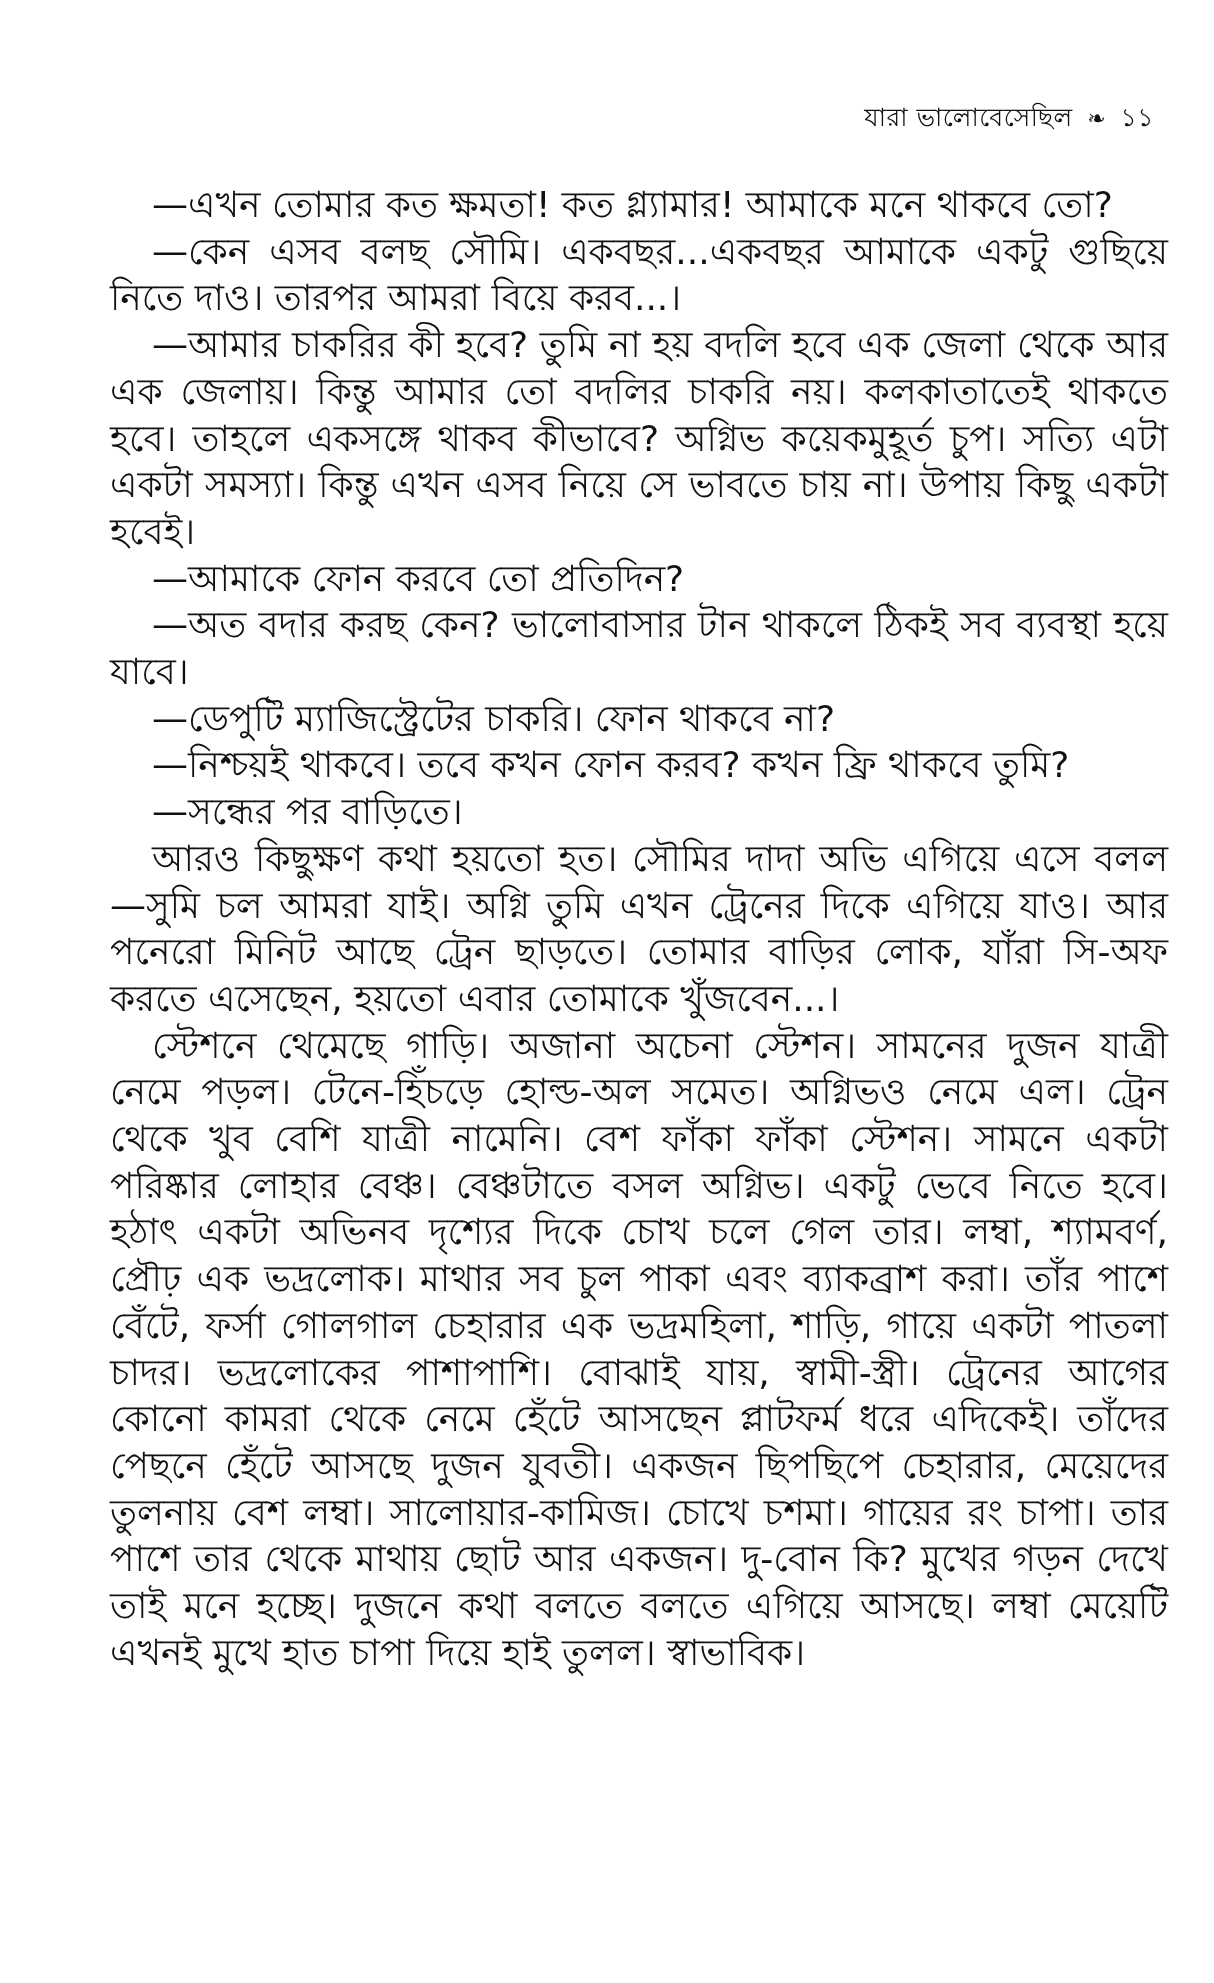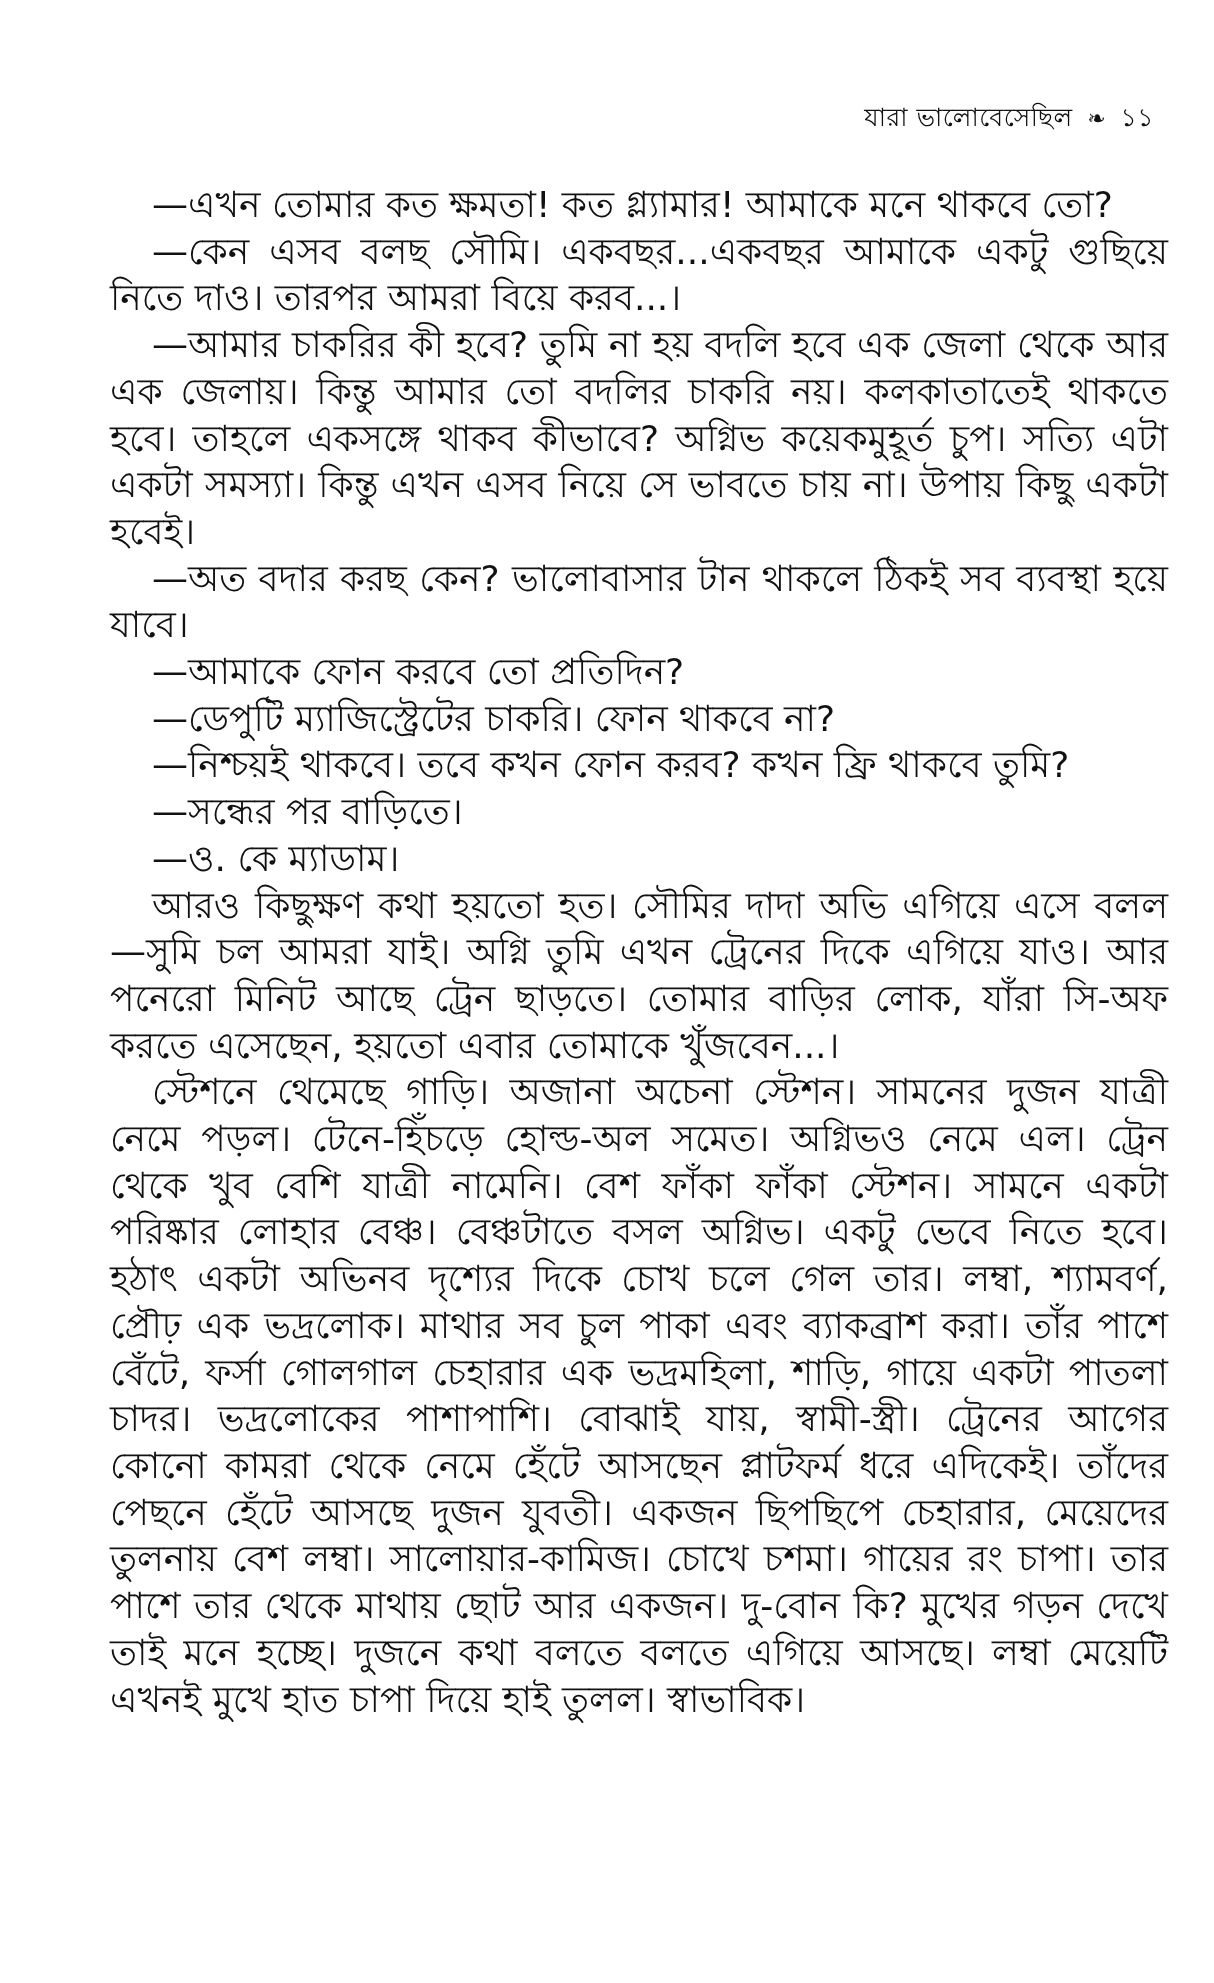--- a/index.html
+++ b/index.html
@@ -25,21 +25,20 @@
 <div class="header">
   <span>যারা ভালোবেসেছিল</span>
   <span class="orn">❧</span>
   <span>১১</span>
 </div>
 
 <div class="content">
   <p class="p ind">—এখন তোমার কত ক্ষমতা! কত গ্ল্যামার! আমাকে মনে থাকবে তো?</p>
   <p class="p ind">—কেন এসব বলছ সৌমি। একবছর...একবছর আমাকে একটু গুছিয়ে নিতে দাও। তারপর আমরা বিয়ে করব...।</p>
   <p class="p ind">—আমার চাকরির কী হবে? তুমি না হয় বদলি হবে এক জেলা থেকে আর এক জেলায়। কিন্তু আমার তো বদলির চাকরি নয়। কলকাতাতেই থাকতে হবে। তাহলে একসঙ্গে থাকব কীভাবে? অগ্নিভ কয়েকমুহূর্ত চুপ। সত্যি এটা একটা সমস্যা। কিন্তু এখন এসব নিয়ে সে ভাবতে চায় না। উপায় কিছু একটা হবেই।</p>
+  <p class="p ind">—আমাকে ফোন করবে তো প্রতিদিন?</p>
   <p class="p ind">—অত বদার করছ কেন? ভালোবাসার টান থাকলে ঠিকই সব ব্যবস্থা হয়ে যাবে।</p>
-  <p class="p ind">—আমাকে ফোন করবে তো প্রতিদিন?</p>
   <p class="p ind">—ডেপুটি ম্যাজিস্ট্রেটের চাকরি। ফোন থাকবে না?</p>
   <p class="p ind">—নিশ্চয়ই থাকবে। তবে কখন ফোন করব? কখন ফ্রি থাকবে তুমি?</p>
   <p class="p ind">—সন্ধের পর বাড়িতে।</p>
-  <p class="p ind">—ও. কে ম্যাডাম।</p>
   <p class="p ind">আরও কিছুক্ষণ কথা হয়তো হত। সৌমির দাদা অভি এগিয়ে এসে বলল—সুমি চল আমরা যাই। অগ্নি তুমি এখন ট্রেনের দিকে এগিয়ে যাও। আর পনেরো মিনিট আছে ট্রেন ছাড়তে। তোমার বাড়ির লোক, যাঁরা সি-অফ করতে এসেছেন, হয়তো এবার তোমাকে খুঁজবেন...।</p>
   <p class="p ind">স্টেশনে থেমেছে গাড়ি। অজানা অচেনা স্টেশন। সামনের দুজন যাত্রী নেমে পড়ল। টেনে-হিঁচড়ে হোল্ড-অল সমেত। অগ্নিভও নেমে এল। ট্রেন থেকে খুব বেশি যাত্রী নামেনি। বেশ ফাঁকা ফাঁকা স্টেশন। সামনে একটা পরিষ্কার লোহার বেঞ্চ। বেঞ্চটাতে বসল অগ্নিভ। একটু ভেবে নিতে হবে। হঠাৎ একটা অভিনব দৃশ্যের দিকে চোখ চলে গেল তার। লম্বা, শ্যামবর্ণ, প্রৌঢ় এক ভদ্রলোক। মাথার সব চুল পাকা এবং ব্যাকব্রাশ করা। তাঁর পাশে বেঁটে, ফর্সা গোলগাল চেহারার এক ভদ্রমহিলা, শাড়ি, গায়ে একটা পাতলা চাদর। ভদ্রলোকের পাশাপাশি। বোঝাই যায়, স্বামী-স্ত্রী। ট্রেনের আগের কোনো কামরা থেকে নেমে হেঁটে আসছেন প্লাটফর্ম ধরে এদিকেই। তাঁদের পেছনে হেঁটে আসছে দুজন যুবতী। একজন ছিপছিপে চেহারার, মেয়েদের তুলনায় বেশ লম্বা। সালোয়ার-কামিজ। চোখে চশমা। গায়ের রং চাপা। তার পাশে তার থেকে মাথায় ছোট আর একজন। দু-বোন কি? মুখের গড়ন দেখে তাই মনে হচ্ছে। দুজনে কথা বলতে বলতে এগিয়ে আসছে। লম্বা মেয়েটি এখনই মুখে হাত চাপা দিয়ে হাই তুলল। স্বাভাবিক।</p>
 </div>
 
 </body></html>

